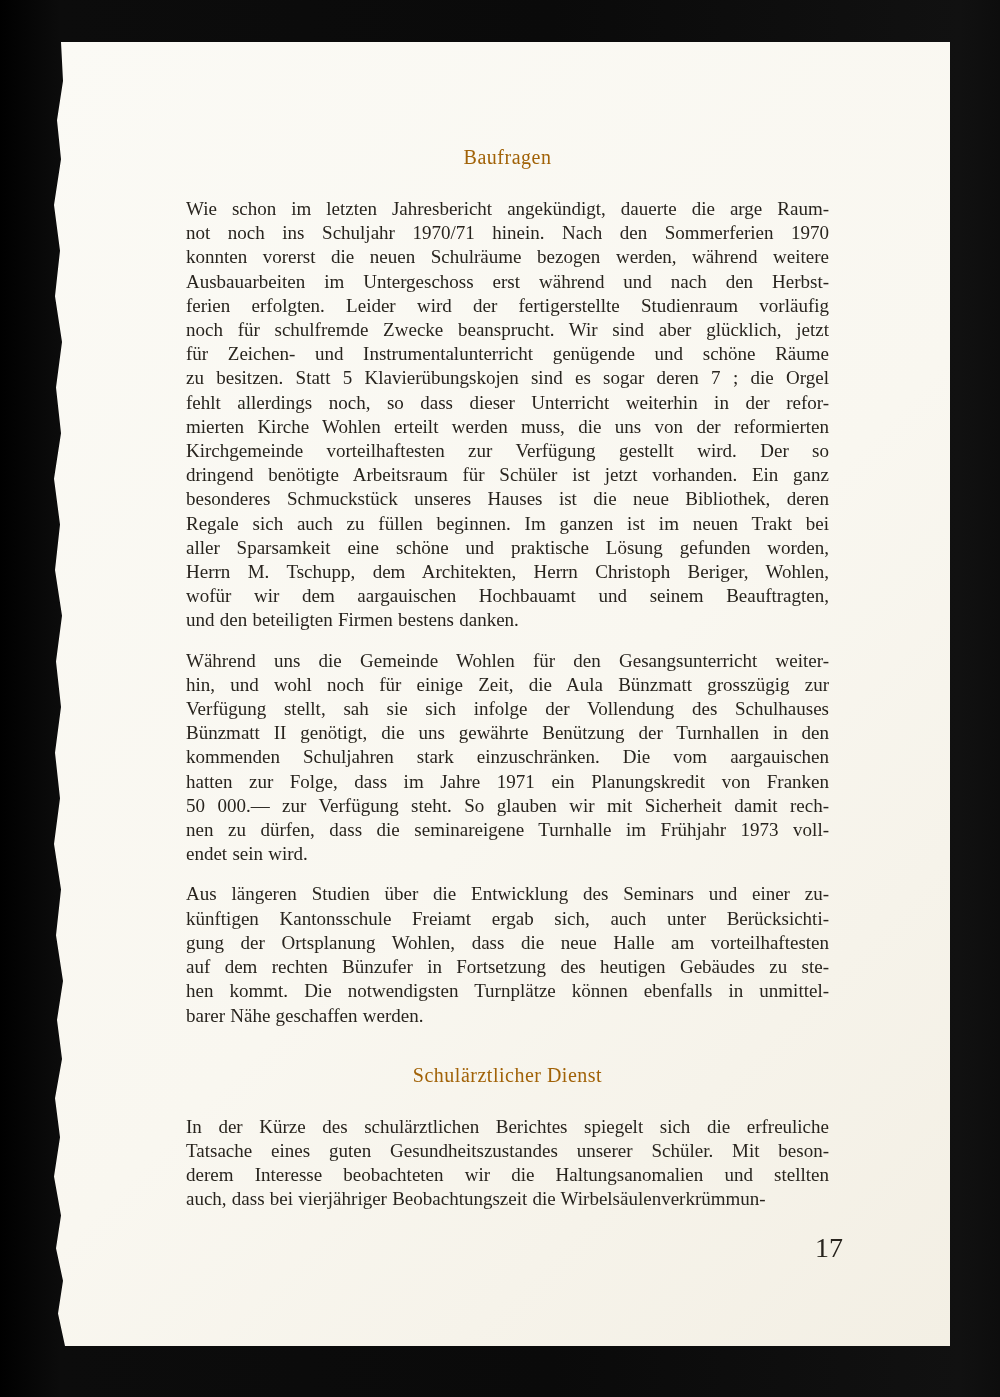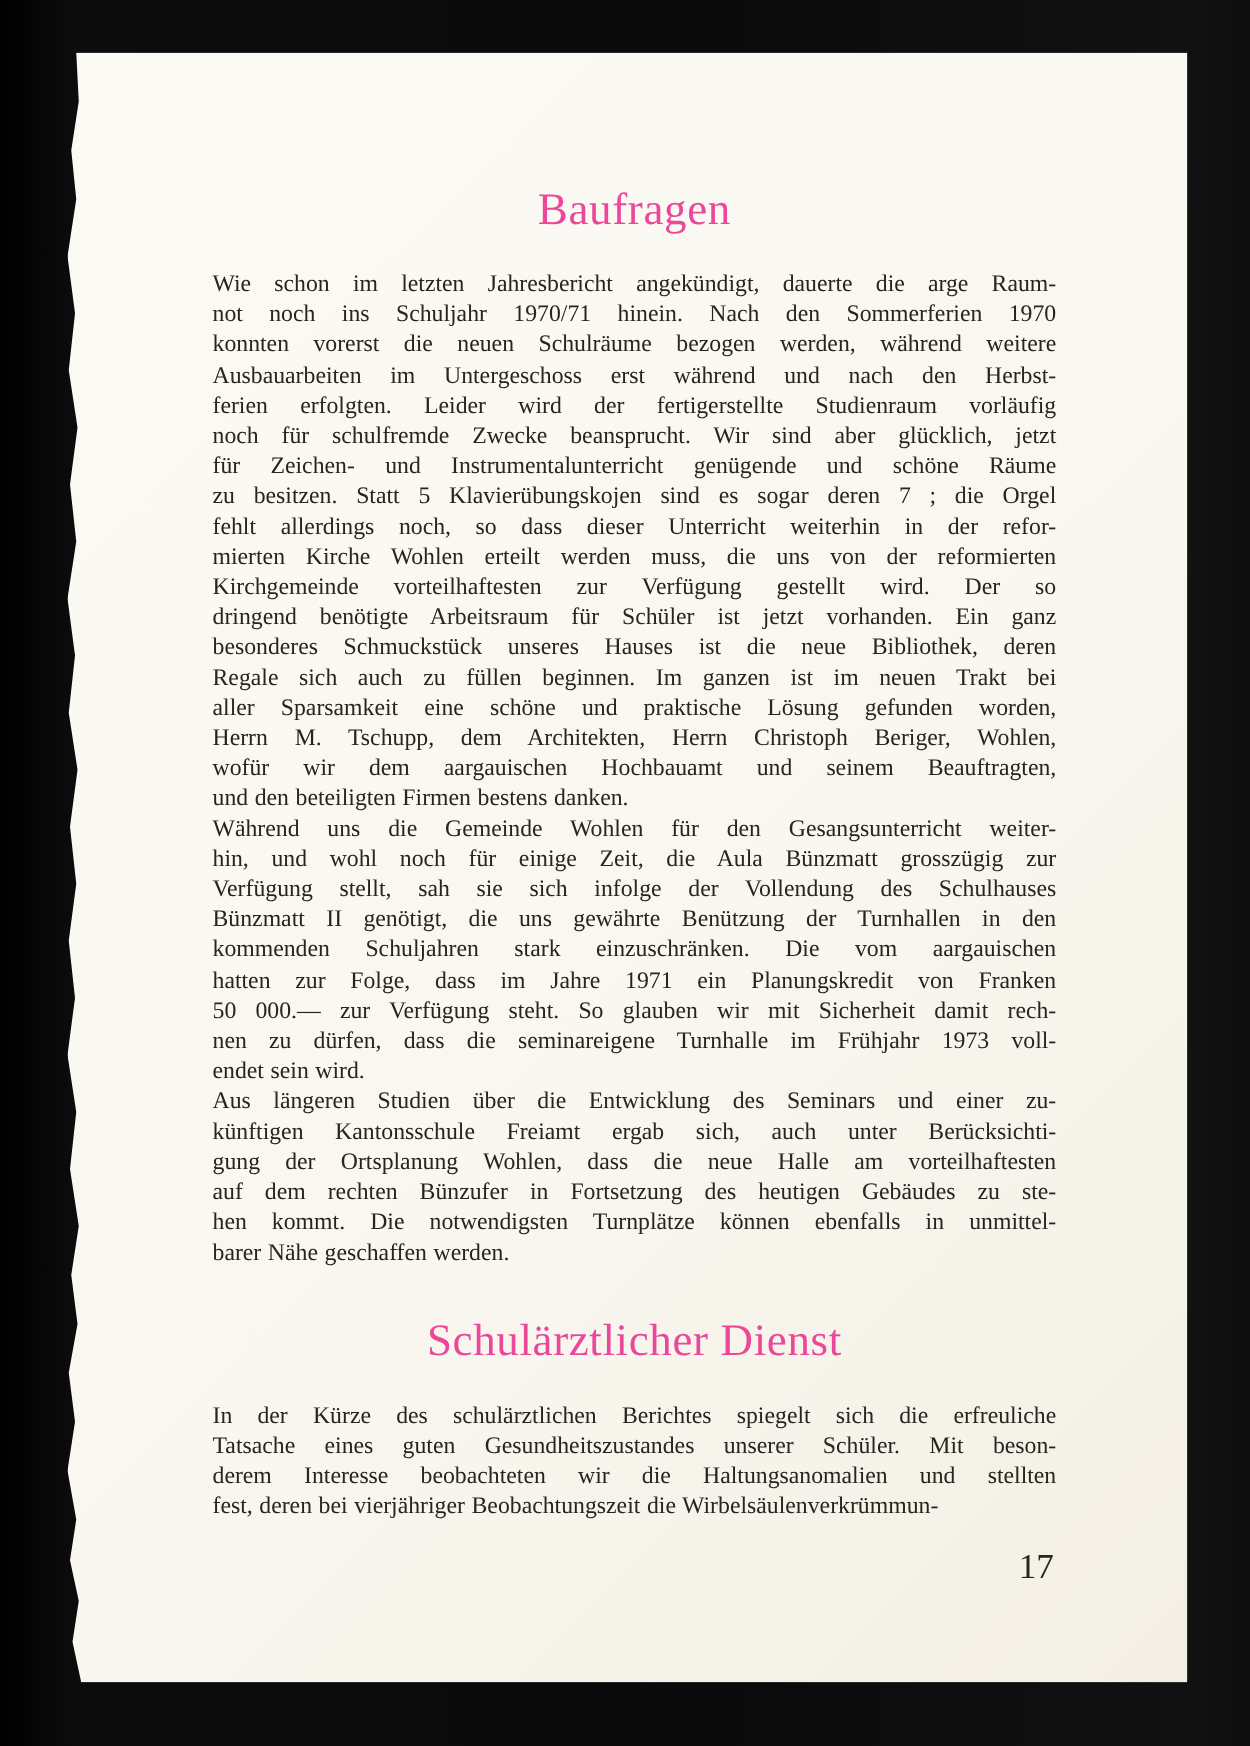--- a/index.html
+++ b/index.html
@@ -42,35 +42,35 @@
     );
   }
   .page-text {
     position: absolute;
     left: 170px;
     top: 42px;
     width: 675px;
     color: #28241e;
   }
   .section-heading {
-    font-size: 36px;
+    font-size: 20px;
     font-weight: normal;
     text-align: center;
     letter-spacing: 0.5px;
     margin: 0 0 28px 0;
-    color: #ec4899;
+    color: #a16207;
   }
   .doc-section:first-child .section-heading {
     padding-top: 104px;
   }
   .doc-section + .doc-section .section-heading {
     margin-top: 36px;
   }
   .paragraph {
-    margin: 0;
+    margin: 16px;
   }
   .line {
     font-size: 19px;
     line-height: 24.2px;
     text-align: justify;
     text-align-last: justify;
     white-space: normal;
     word-spacing: 0.5px;
   }
   .line.last {
@@ -134,17 +134,17 @@
         <div class="line">hen kommt. Die notwendigsten Turnplätze können ebenfalls in unmittel-</div>
         <div class="line last">barer Nähe geschaffen werden.</div>
       </div>
     </section>
     <section class="doc-section">
       <h2 class="section-heading">Schulärztlicher Dienst</h2>
       <div class="paragraph">
         <div class="line">In der Kürze des schulärztlichen Berichtes spiegelt sich die erfreuliche</div>
         <div class="line">Tatsache eines guten Gesundheitszustandes unserer Schüler. Mit beson-</div>
         <div class="line">derem Interesse beobachteten wir die Haltungsanomalien und stellten</div>
-        <div class="line last">fest, deren bei vierjähriger Beobachtungszeit die Wirbelsäulenverkrümmun-</div>
+        <div class="line last">auch, dass bei vierjähriger Beobachtungszeit die Wirbelsäulenverkrümmun-</div>
       </div>
     </section>
     <div class="page-number">17</div>
 </div>
 
 </body></html>

